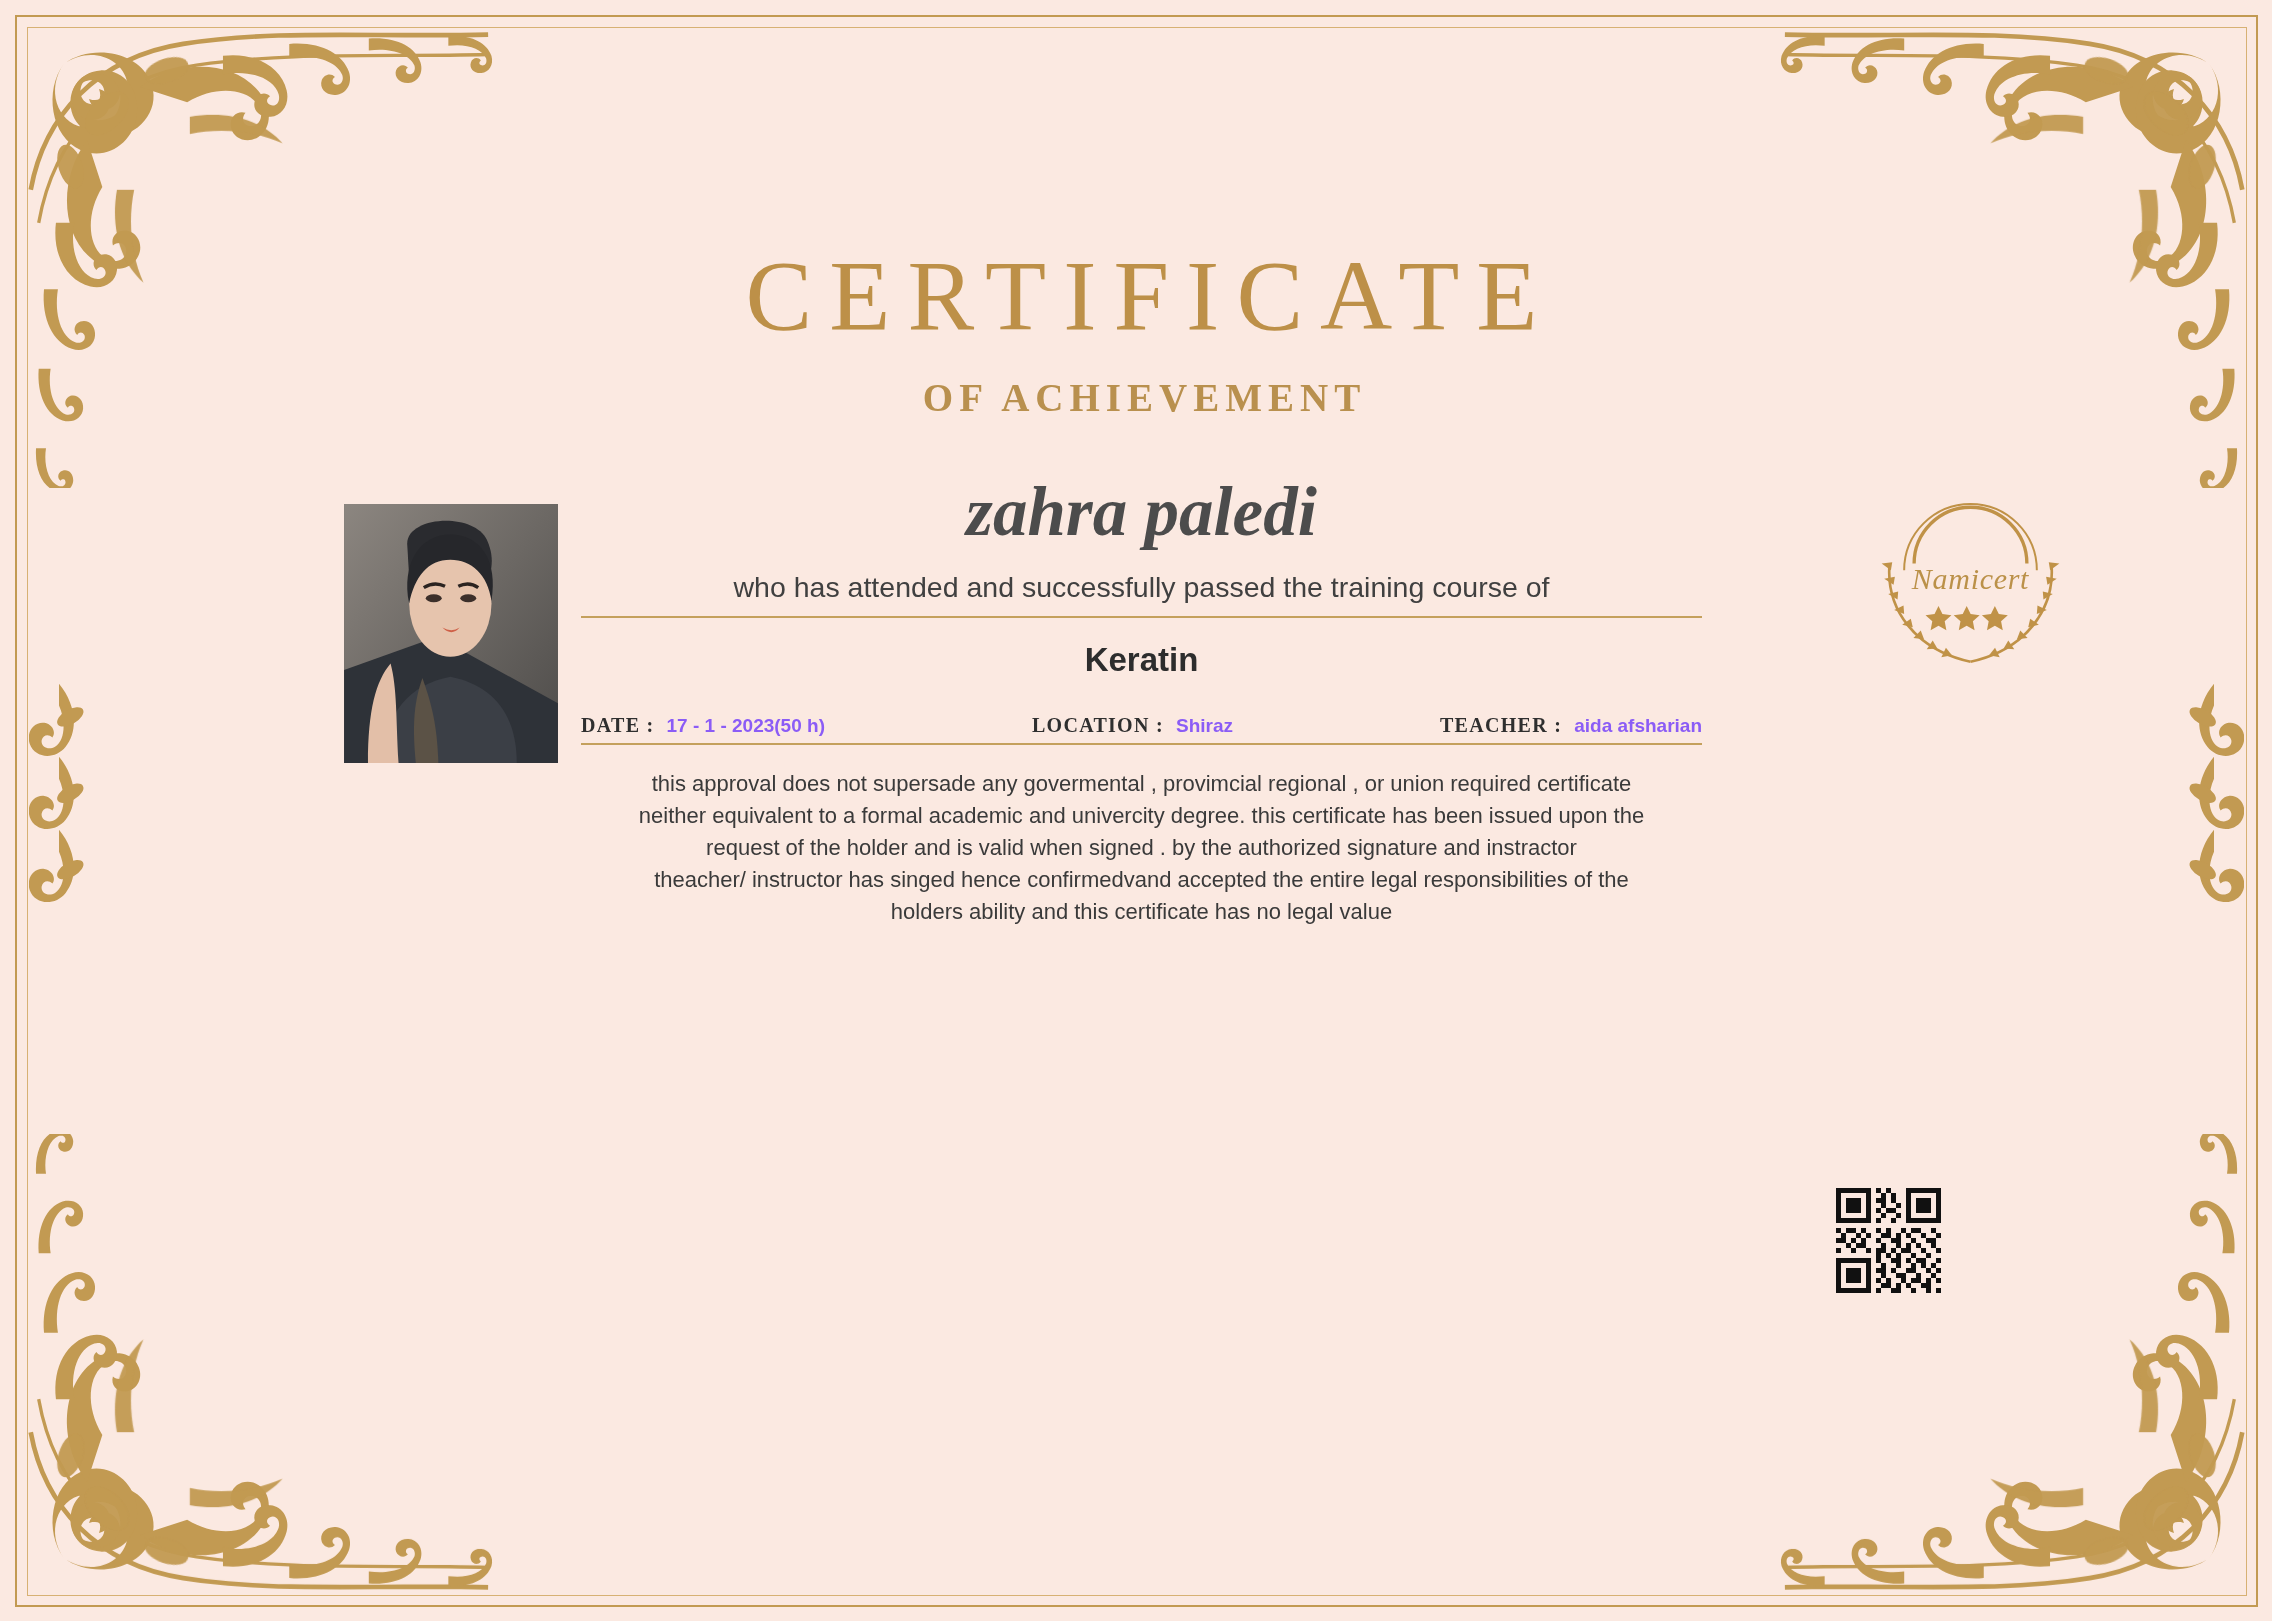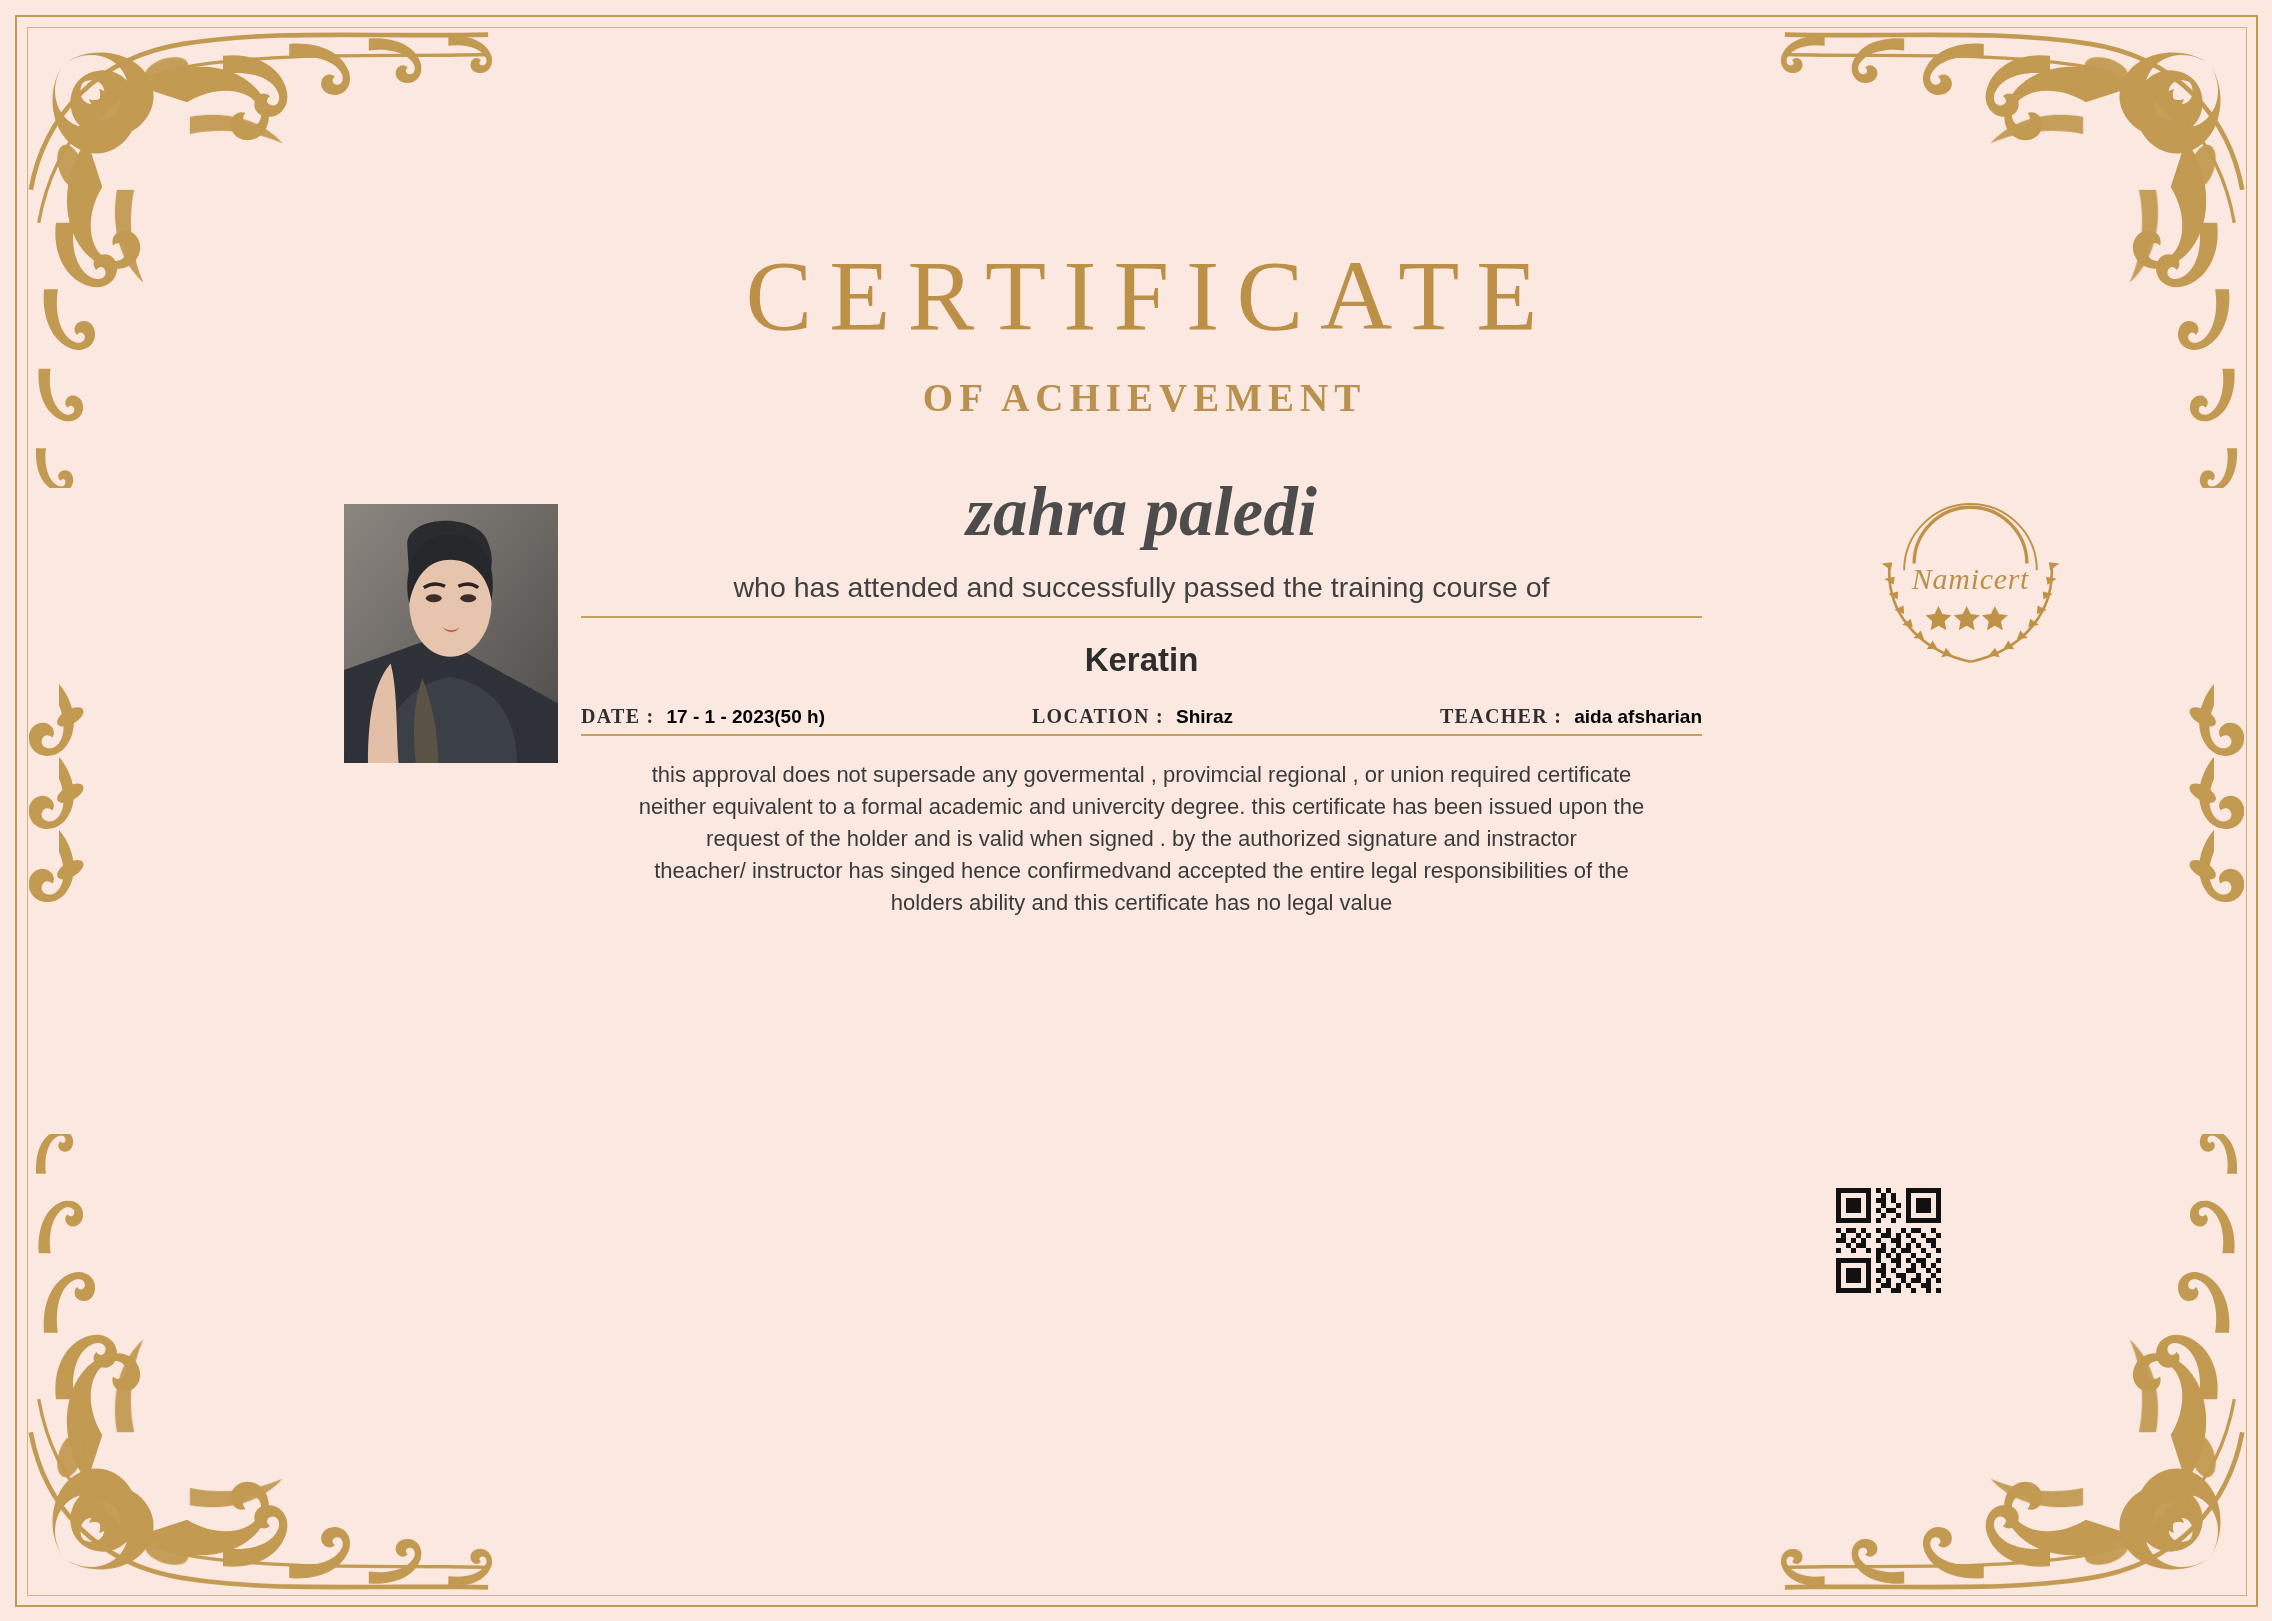--- a/index.html
+++ b/index.html
@@ -96,21 +96,21 @@
     background: #c4a05c;
     margin: 12px auto 0 auto;
   }
   .course {
     margin-top: 22.6px;
     font-size: 33px;
     font-weight: 700;
     color: #2d2d2d;
   }
   .meta-row {
-    margin-top: 26px;
+    margin-top: 35px;
     width: 1121px;
     margin-left: auto;
     margin-right: auto;
     display: flex;
     justify-content: space-between;
     align-items: baseline;
     padding-bottom: 6.6px;
     text-align: right;
   }
   .meta-item {
@@ -122,21 +122,21 @@
   .meta-label {
     font-family: "Liberation Serif", serif;
     font-size: 20px;
     font-weight: 700;
     letter-spacing: 1.3px;
     color: #2f2f2f;
   }
   .meta-value {
     font-size: 19px;
     font-weight: 700;
-    color: #000000;
+    color: #8b5cf6;
   }
   .meta-rule {
     width: 1121px;
     height: 2px;
     background: #c4a05c;
     margin: 0 auto;
   }
   .signifies {
     margin-top: 26.5px;
     font-size: 29px;

